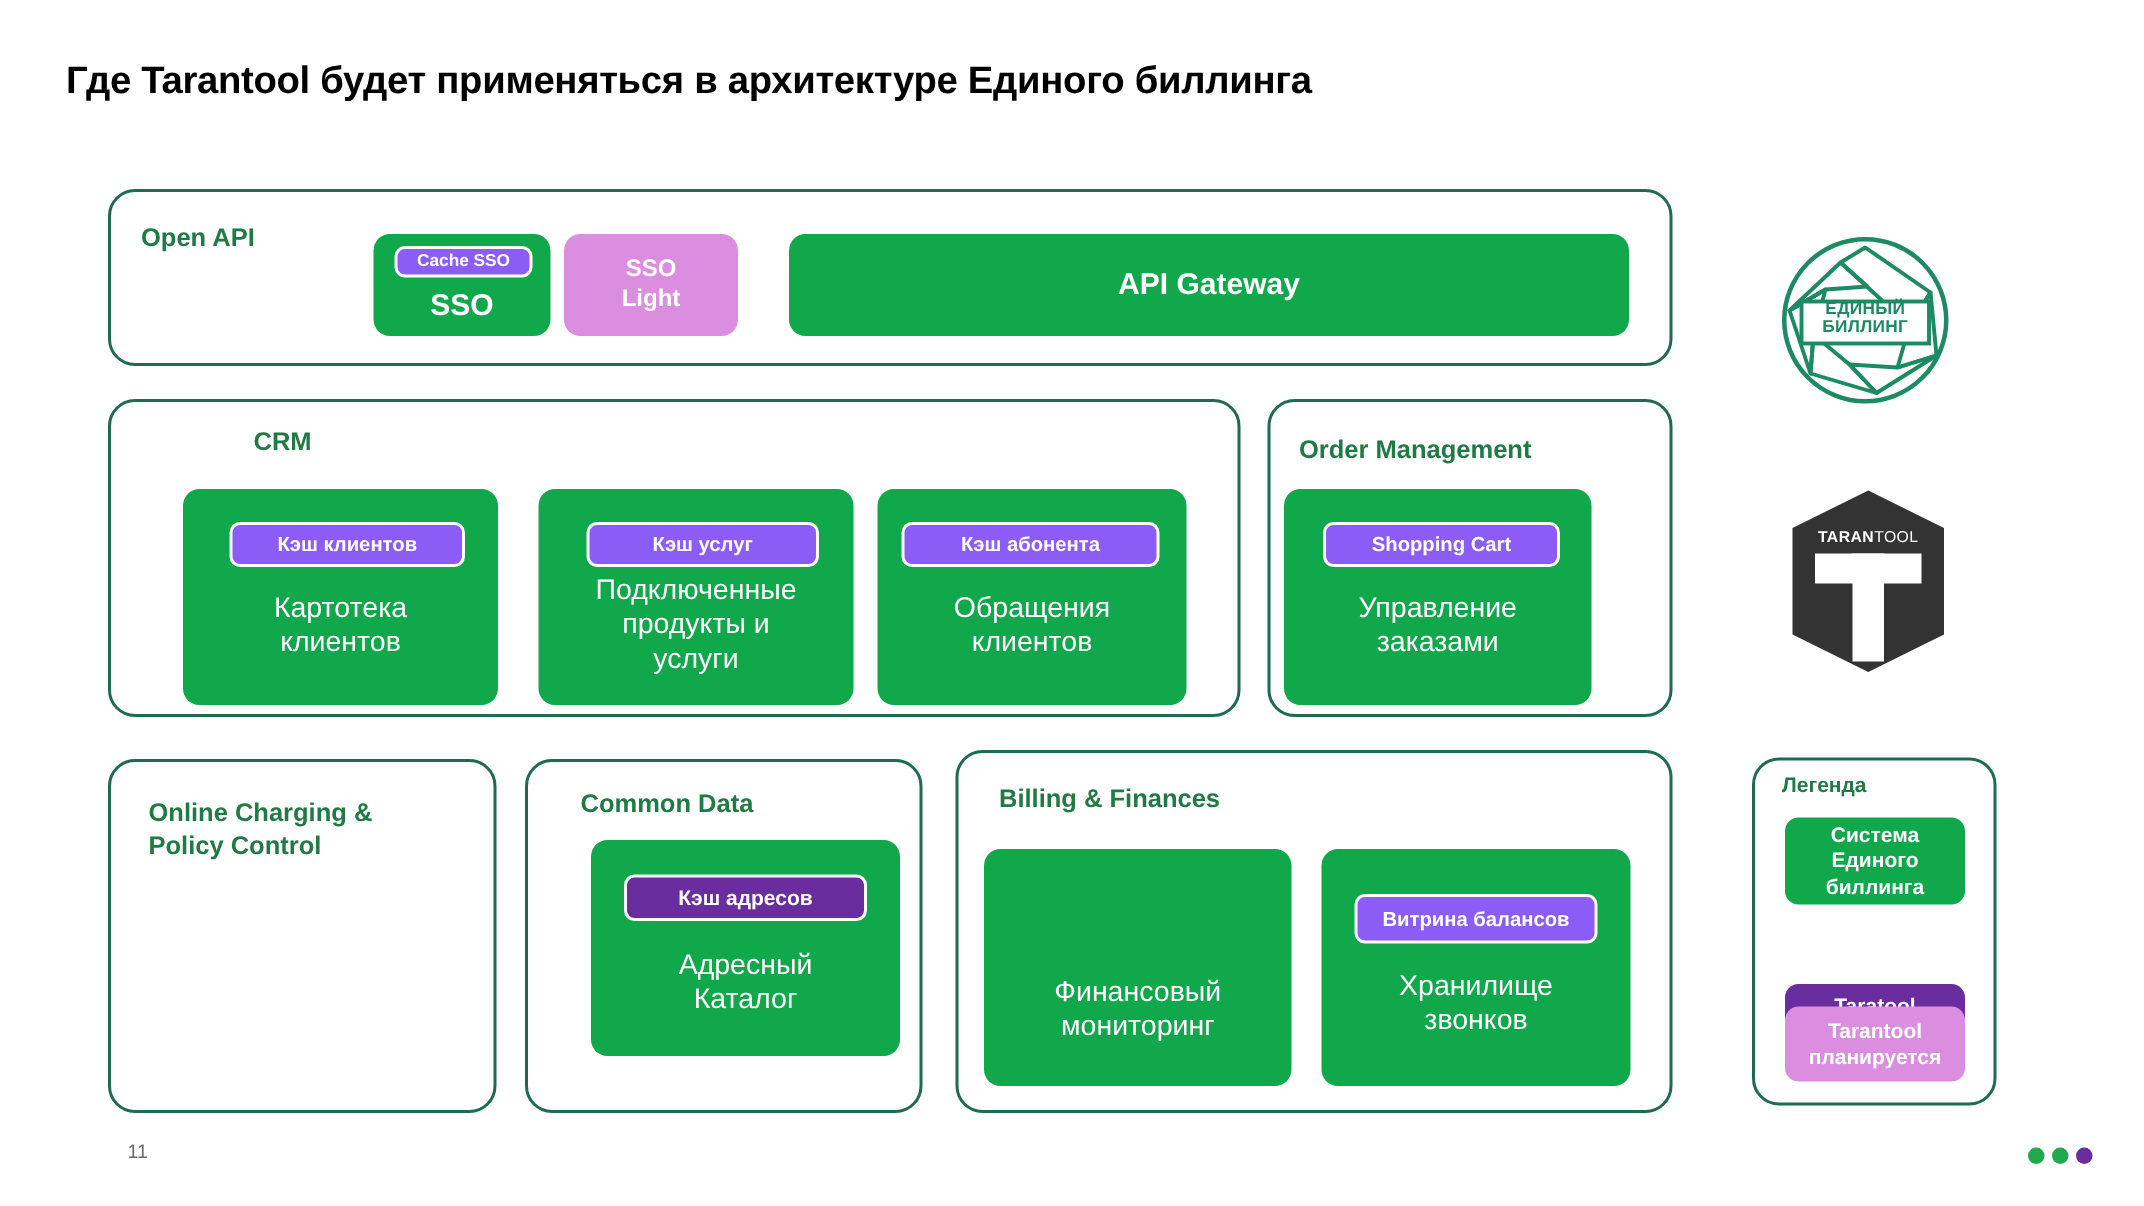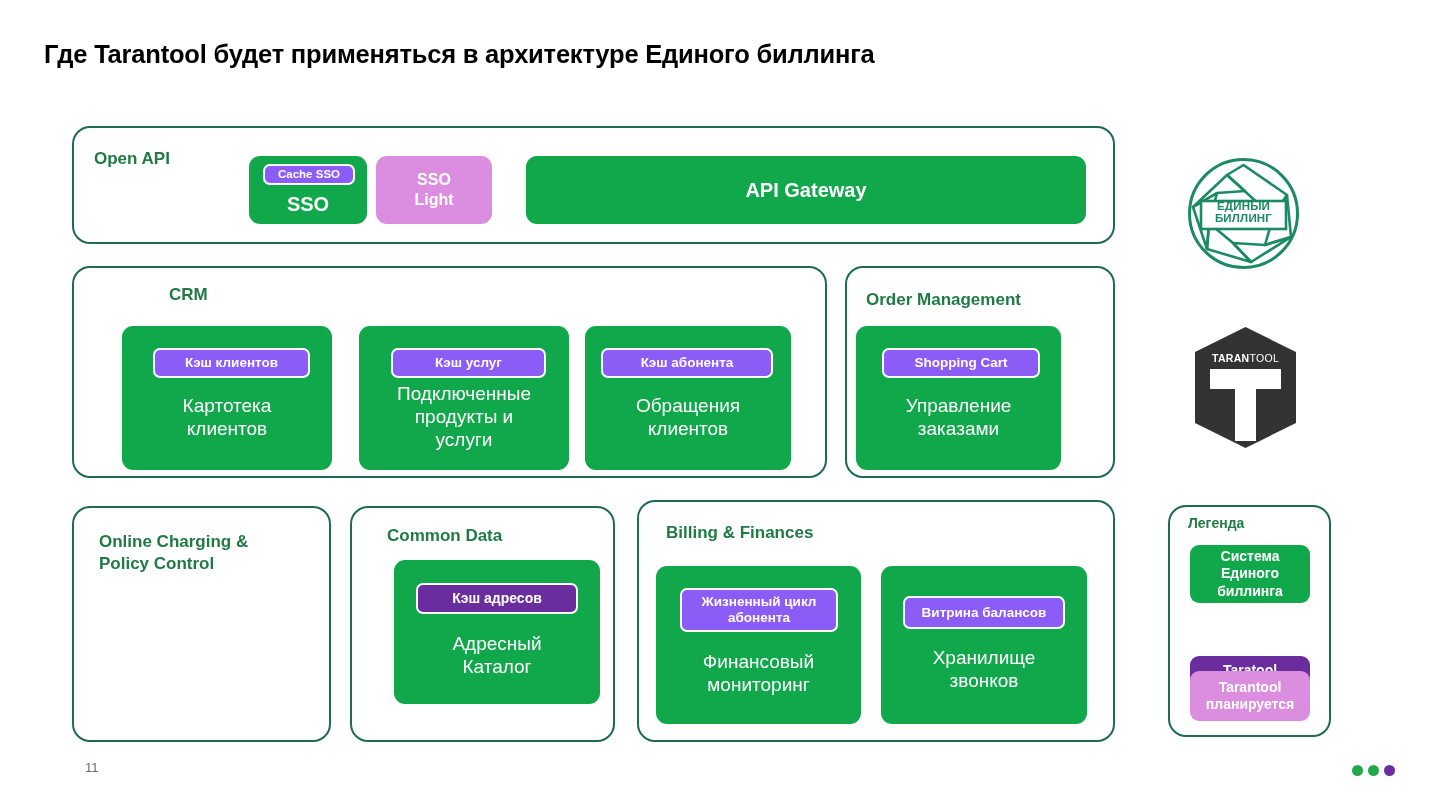--- a/index.html
+++ b/index.html
@@ -253,22 +253,20 @@
   <div class="card" id="card-adresny">
     <div class="badge applied">Кэш адресов</div>
     <div class="card-label">Адресный
 Каталог</div>
   </div>
 
   <div class="panel" id="panel-billing"></div>
   <div class="panel-title" id="billing-title">Billing &amp; Finances</div>
 
   <div class="card" id="card-finmonitoring">
-    <div class="badge planned">Жизненный цикл
-абонента</div>
     <div class="card-label">Финансовый
 мониторинг</div>
   </div>
 
   <div class="card" id="card-hranilishe">
     <div class="badge planned">Витрина балансов</div>
     <div class="card-label">Хранилище
 звонков</div>
   </div>
 

